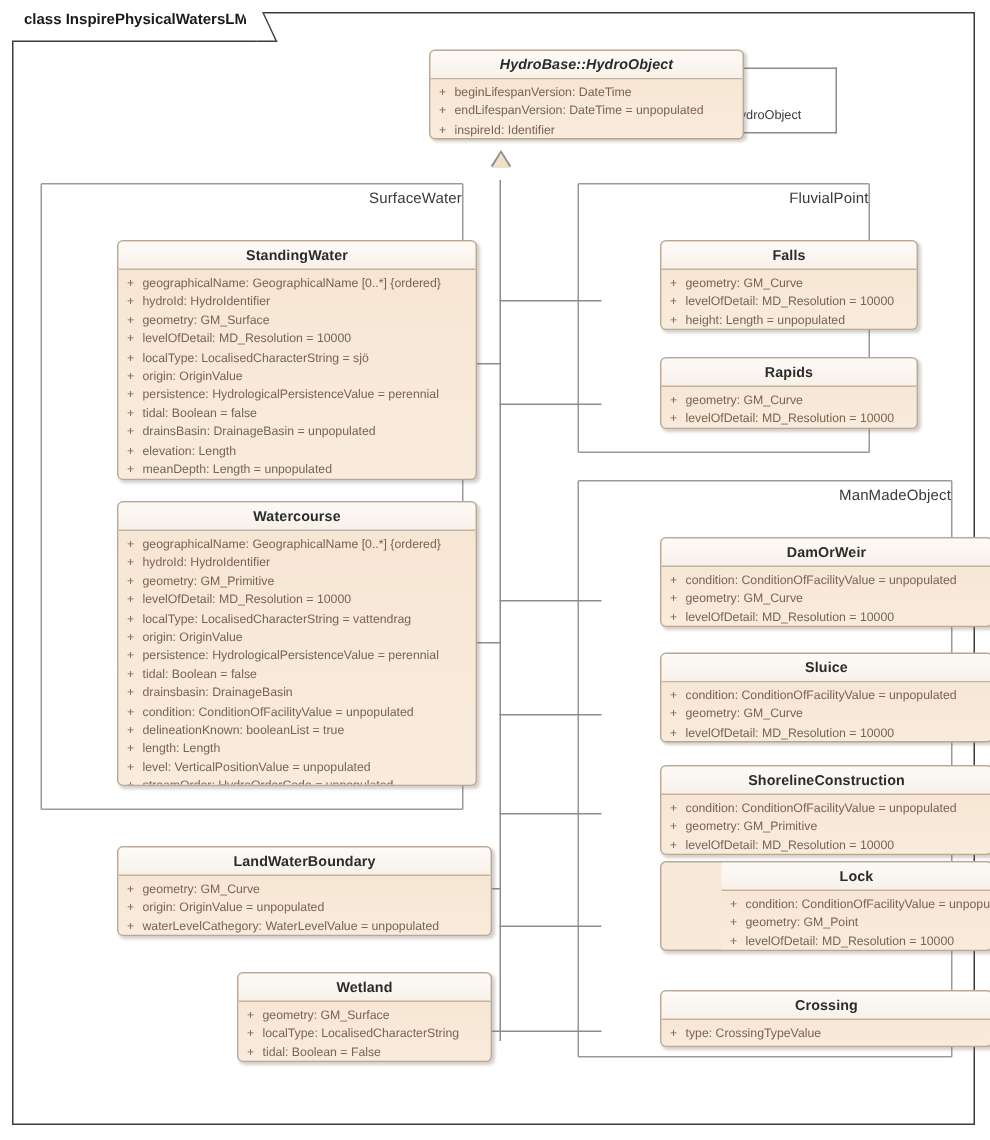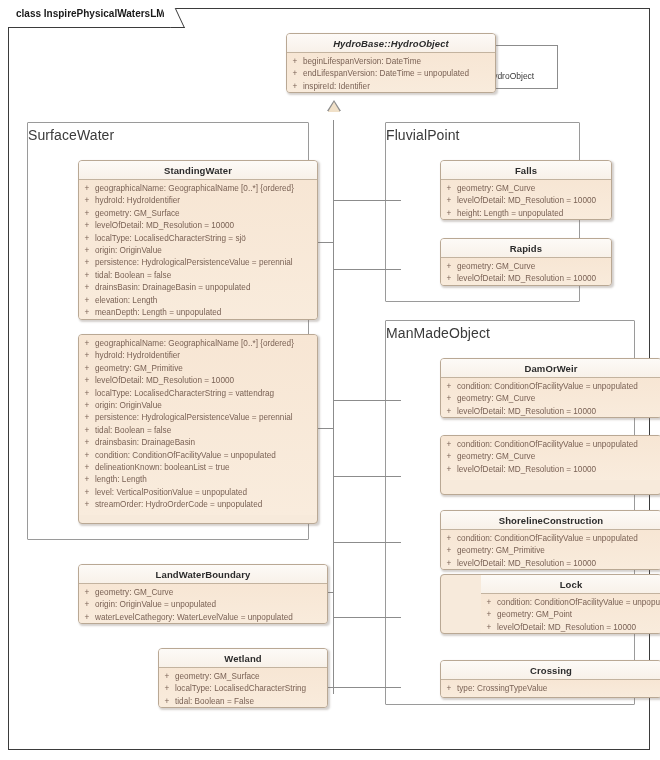--- a/index.html
+++ b/index.html
@@ -27,22 +27,22 @@
     transform:skewX(25deg);transform-origin:bottom left;
     border-right:1px solid #3b3b3b;
     box-sizing:border-box;
   }
   
   .pkg{
     position:absolute;border:1px solid #9a9a9a;background:transparent;
     box-sizing:border-box;border-radius:1px;
   }
   .pkg-label{
-    position:absolute;top:4px;left:0;width:100%;text-align:left;
-    font-size:14px;color:#3a3a3a;letter-spacing:.1px;
+    position:absolute;top:4px;left:0;width:100%;text-align:right;
+    font-size:10px;color:#3a3a3a;letter-spacing:.1px;
   }
   
   .cls{
     position:absolute;box-sizing:border-box;
     border:1px solid #b9a894;border-radius:4px;
     background:#f7eadb;
     box-shadow:1.5px 1.5px 2px rgba(120,110,100,.32);
     overflow:hidden;
     margin-left:40px;
   }
@@ -210,20 +210,21 @@
         <span class="sig">meanDepth: Length = unpopulated</span>
       </div>
     <div class="attr">
         <span class="vis">+</span>
         <span class="sig">surfaceArea: Area</span>
       </div>
   </div>
 </div>
 
 <div class="cls" style="left:38px;top:334px;width:240px;height:190px;">
+  <div class="cls-hdr">Watercourse</div>
   <div class="cls-body">
     <div class="attr">
         <span class="vis">+</span>
         <span class="sig">geographicalName: GeographicalName [0..*] {ordered}</span>
       </div>
     <div class="attr">
         <span class="vis">+</span>
         <span class="sig">hydroId: HydroIdentifier</span>
       </div>
     <div class="attr">
@@ -358,20 +359,21 @@
         <span class="sig">geometry: GM_Curve</span>
       </div>
     <div class="attr">
         <span class="vis">+</span>
         <span class="sig">levelOfDetail: MD_Resolution = 10000</span>
       </div>
   </div>
 </div>
 
 <div class="cls" style="left:400px;top:435px;width:222px;height:60px;">
+  <div class="cls-hdr">Sluice</div>
   <div class="cls-body">
     <div class="attr">
         <span class="vis">+</span>
         <span class="sig">condition: ConditionOfFacilityValue = unpopulated</span>
       </div>
     <div class="attr">
         <span class="vis">+</span>
         <span class="sig">geometry: GM_Curve</span>
       </div>
     <div class="attr">

